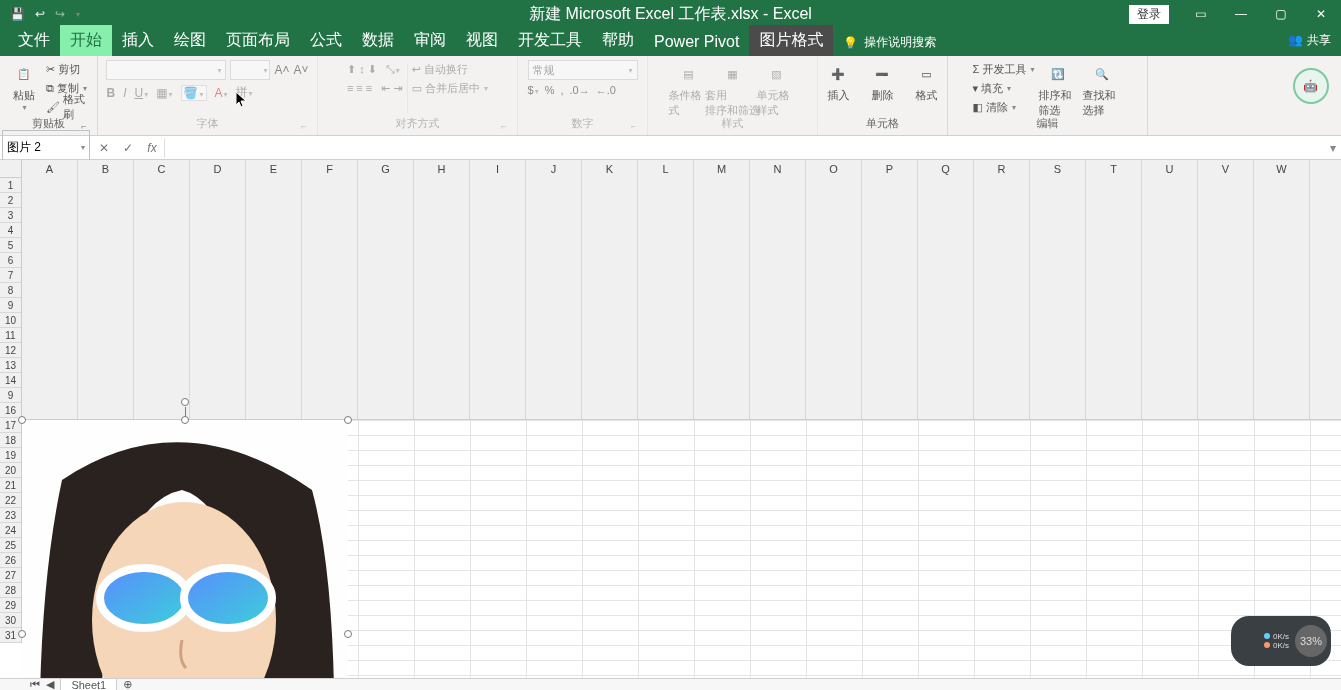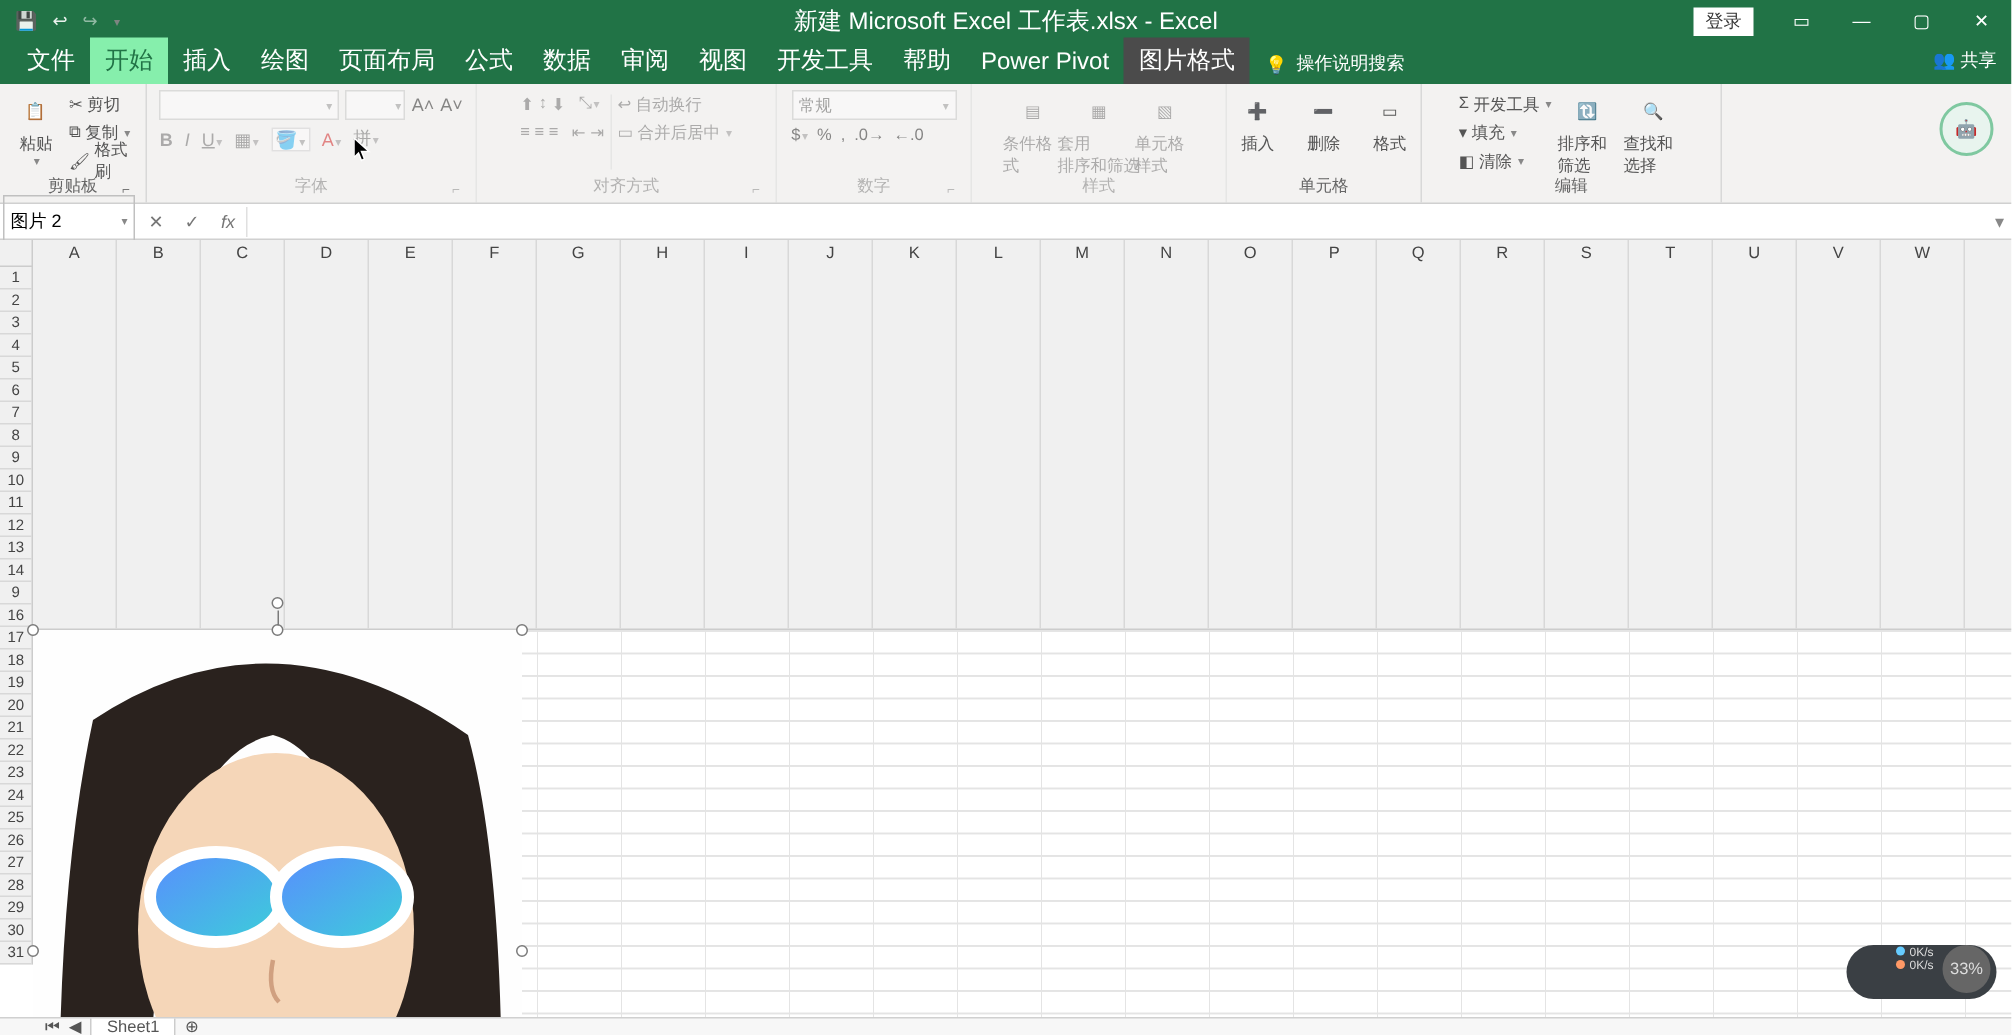--- a/index.html
+++ b/index.html
@@ -63,21 +63,21 @@
 .pic { position:absolute; left:0; top:0; width:326px; height:428px; }
 .pic svg { width:100%; height:100%; display:block; }
 .handle { position:absolute; width:8px; height:8px; background:#fff; border:1px solid #7a7a7a; border-radius:50%; }
 .h-tl{left:-4px;top:-4px}.h-tr{right:-4px;top:-4px}
 .h-t{left:50%;top:-4px;margin-left:-4px}
 .h-l{left:-4px;top:50%;margin-top:-4px}.h-r{right:-4px;top:50%;margin-top:-4px}
 .rot { position:absolute; left:50%; top:-22px; margin-left:-4px; width:8px; height:8px; background:#fff; border:1px solid #7a7a7a; border-radius:50%; }
 .rot::before{content:"";position:absolute;left:3px;top:8px;width:1px;height:10px;background:#7a7a7a;}
 
 
-.widget { position:absolute; right:10px; bottom:24px; width:100px; height:36px; background:#3a3f44; border-radius:18px; display:flex; justify-content:flex-end; padding-right:4px; color:#ddd; }
+.widget { position:absolute; right:10px; bottom:24px; width:100px; height:50px; background:#3a3f44; border-radius:18px; display:flex; align-items:center; justify-content:flex-end; padding-right:4px; color:#ddd; }
 .widget .pct { width:32px; height:32px; border-radius:50%; background:#666; display:flex; align-items:center; justify-content:center; font-size:11px; }
 .widget .stats { font-size:8px; margin-right:6px; text-align:left; }
 .widget .dot { width:6px;height:6px;border-radius:50%;background:#6cf;display:inline-block;margin-right:3px; }
 .blob { position:absolute; right:10px; bottom:0; width:70px; height:12px; background:#2b2f33; border-radius:12px 12px 0 0; }
 
 
 .sheettabs { position:absolute; bottom:0; left:0; right:0; height:12px; border-top:1px solid #d0d0d0; background:#f7f7f7; display:flex; align-items:center; font-size:11px; color:#555; padding-left:30px; gap:6px; overflow:hidden; }
 .sheettab { background:#fff; border:1px solid #ccc; border-bottom:none; padding:0 10px; height:14px; line-height:12px; }
 
 .cursor-arrow { position:absolute; width:12px; height:16px; pointer-events:none; z-index:999; }

